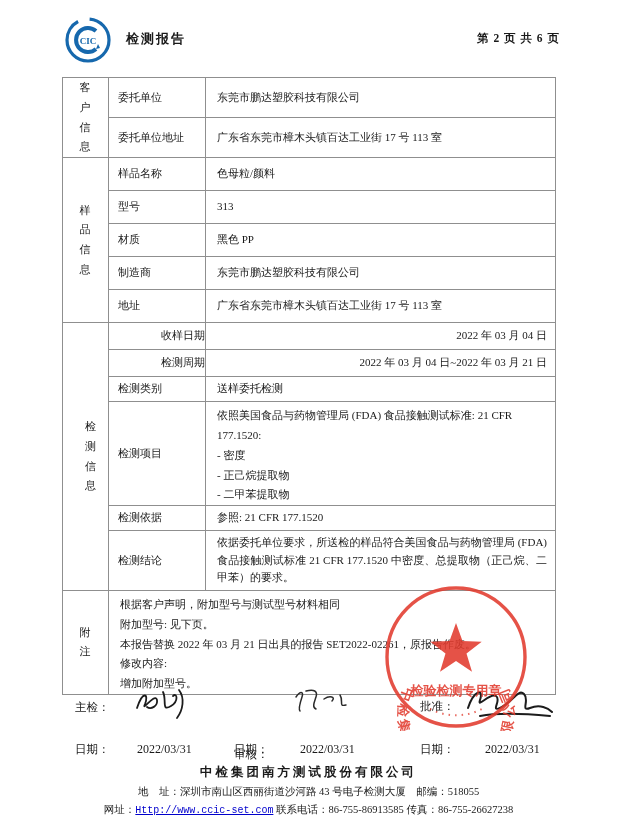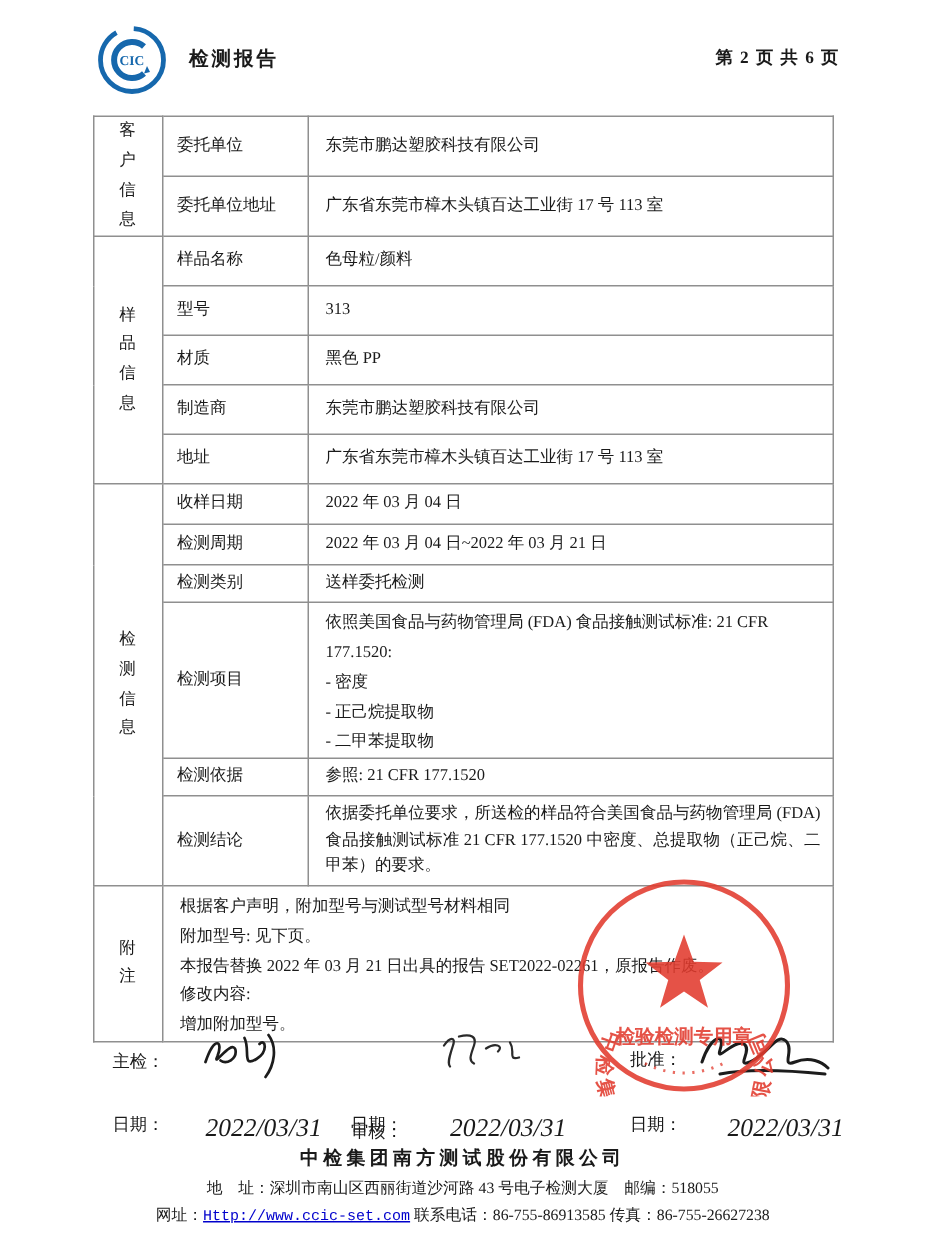--- a/index.html
+++ b/index.html
@@ -13,29 +13,29 @@
   .hdr-page { position:absolute; left:477px; top:31px; font-size:11.5px; font-weight:bold; letter-spacing:1px; }
 
   
   table.report { position:absolute; left:62px; top:77px; width:493px; border-collapse:collapse; table-layout:fixed; font-size:11px; }
   table.report td { border:1px solid #8f8f8f; vertical-align:middle; line-height:1.8; }
   td.sec { text-align:center; word-break:break-all; padding:0 11px; letter-spacing:1px; }
   td.fld { padding-left:9px; }
   td.val { padding-left:11px; padding-right:8px; }
   td.pre { white-space:pre-line; padding-top:4px; padding-bottom:0; }
   td.just { text-align:justify; }
-  tr.h33 td { height:33px; } tr.h27 td { height:27px; } tr.h25 td { height:25px;margin-top:21px; }
+  tr.h33 td { height:33px; } tr.h27 td { height:27px;text-align:right; } tr.h25 td { height:25px;margin-top:21px; }
   tr.h90 td { height:90px; } tr.h50 td { height:50px; } tr.h97 td { height:97px; }
 
   
   .stamp { position:absolute; left:382px; top:583px; width:148px; height:148px; opacity:0.88; pointer-events:none; }
 
   
   .sig-label { position:absolute; font-size:11.5px; }
-  .sig-date-val { position:absolute; font-size:17px;font-style:italic; }
+  .sig-date-val { position:absolute; font-size:12px; }
   .sig-svg { position:absolute; }
 
   
   .ft-company { position:absolute; left:0; top:764px; width:100%; text-align:center; font-size:12.5px; font-weight:bold; letter-spacing:3px; }
   .ft-line1 { position:absolute; left:0; top:785px; width:100%; text-align:center; font-size:10.5px; }
   .ft-line2 { position:absolute; left:0; top:803px; width:100%; text-align:center; font-size:10.5px; }
   .ft-link { color:#0000cc; font-family:"Liberation Mono","DejaVu Sans Mono",monospace; font-size:10px; }
 </style>
 </head>
 <body>

